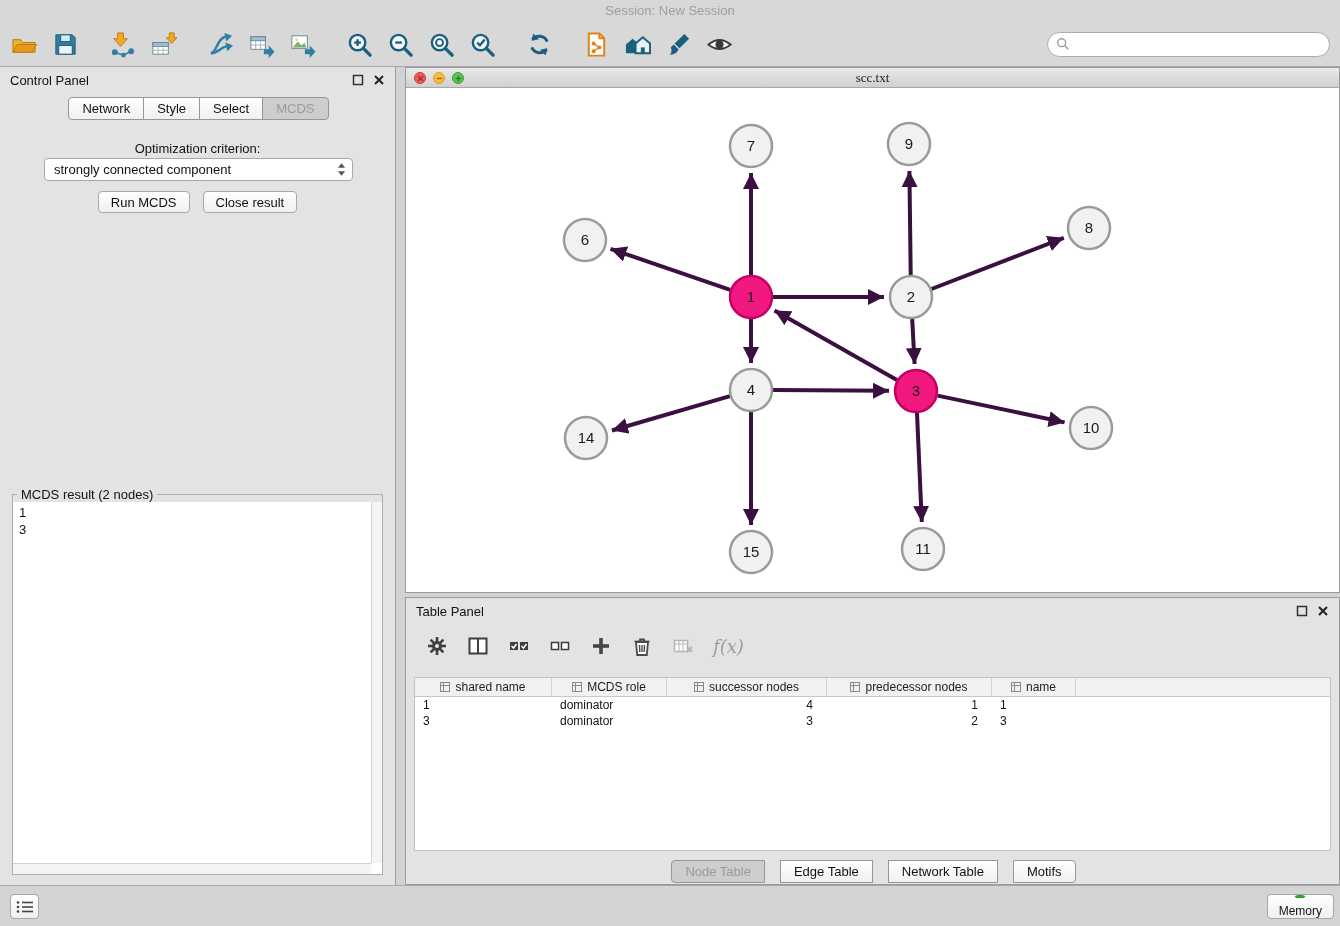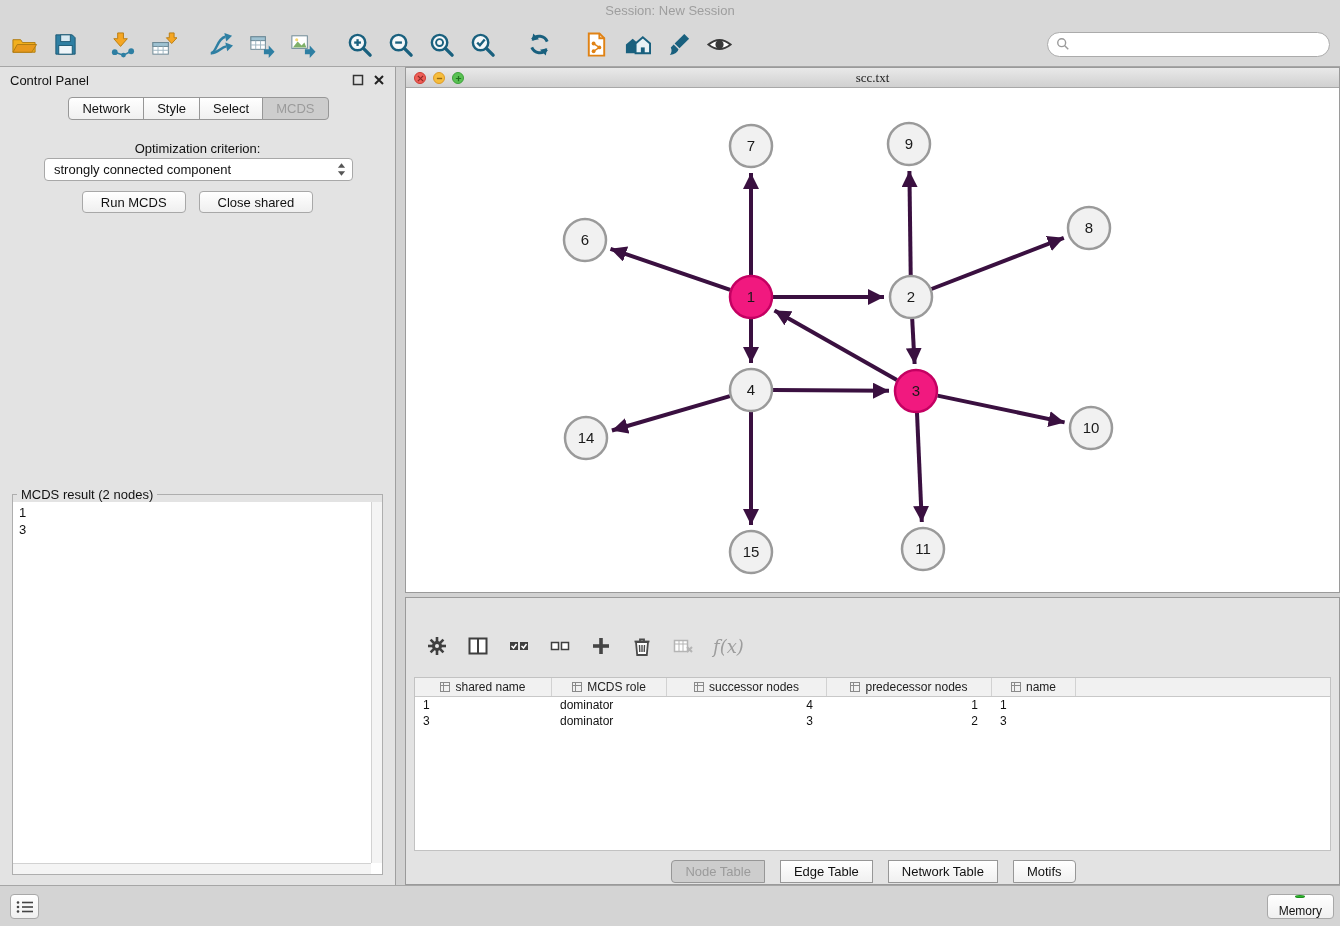--- a/index.html
+++ b/index.html
@@ -56,21 +56,21 @@
   .cp-tabs { position:absolute; top:30px; left:0; right:0; display:flex; justify-content:center; }
   .cp-opt-label { position:absolute; top:74px; left:0; right:0; text-align:center; font-size:13px; color:#111; }
   .criterion-select {
     position:absolute; top:91px; left:44px; width:309px; height:23px;
     background:#fff; border:1px solid #a8a8a8; border-radius:4px;
     display:flex; align-items:center; padding:0 6px 0 9px; font-size:13px; color:#111;
   }
   .criterion-select .sel-text { flex:1; }
   .cp-buttons { position:absolute; top:124px; left:0; right:0; display:flex; justify-content:center; gap:13px; }
   .btn {
-    height:22px; padding:0 18px; font-size:13px; color:#111;
+    height:22px; padding:0 12px; font-size:13px; color:#111;
     background:linear-gradient(#ffffff,#efefef); border:1px solid #a8a8a8; border-radius:4px; cursor:default;
   }
   .result-fieldset {
     position:absolute; top:420px; left:12px; right:12px; bottom:10px;
     border:1px solid #aeaeae;
   }
   .result-fieldset legend { font-size:13px; color:#111; margin-left:4px; padding:0 4px; background:#e3e3e3; }
   .result-box { position:absolute; inset:0; background:#fff; }
   .result-line { font-size:13px; color:#111; line-height:17px; padding-left:6px; }
   .result-box .result-line:first-child { padding-top:2px; }
@@ -306,21 +306,21 @@
   <div class="criterion-select">
     <span class="sel-text">strongly connected component</span>
     <svg width="9" height="15" viewBox="0 0 10 16">
       <path d="M5 1 L9 6 H1 z" fill="#555"></path>
       <path d="M5 15 L1 10 h8 z" fill="#555"></path>
     </svg>
   </div>
 
   <div class="cp-buttons">
     <button class="btn">Run MCDS</button>
-    <button class="btn">Close shared</button>
+    <button class="btn">Close result</button>
   </div>
 
   <fieldset class="result-fieldset">
     <legend>MCDS result (2 nodes)</legend>
     <div class="result-box">
         <div class="result-line">1</div>
         <div class="result-line">3</div>
       </div>
     <div class="result-vtrack"></div>
     <div class="result-htrack"></div>
@@ -416,20 +416,31 @@
         </g>
         <g>
           <circle cx="517" cy="461" r="21" fill="#f1f1f1" stroke="#9a9a9a" stroke-width="2.5"></circle>
           <text x="517" y="461" dy="5" text-anchor="middle" font-size="15" fill="#1a1a1a">11</text>
         </g>
       </g>
   </svg>
 </div>
 
 <div class="table-panel">
+  <div class="panel-header">
+    <span class="panel-title">Table Panel</span>
+    <span class="panel-controls">
+      <svg width="12" height="12" viewBox="0 0 12 12">
+        <rect x="1.5" y="1.5" width="9" height="9" fill="none" stroke="#333" stroke-width="1.5"></rect>
+      </svg>
+      <svg width="12" height="12" viewBox="0 0 12 12">
+        <path d="M2 2 L10 10 M10 2 L2 10" stroke="#222" stroke-width="2"></path>
+      </svg>
+    </span>
+  </div>
 
   <div class="tp-toolbar">
     <button class="ticon">
       <svg viewBox="0 0 22 22">
         <g stroke="#3f3f3f" stroke-width="2.6">
           <line x1="11" y1="2" x2="11" y2="7"></line>
             <line x1="11" y1="15" x2="11" y2="20"></line>
           <line x1="2" y1="11" x2="7" y2="11"></line>
             <line x1="15" y1="11" x2="20" y2="11"></line>
           <line x1="4.6" y1="4.6" x2="7.8" y2="7.8"></line>

